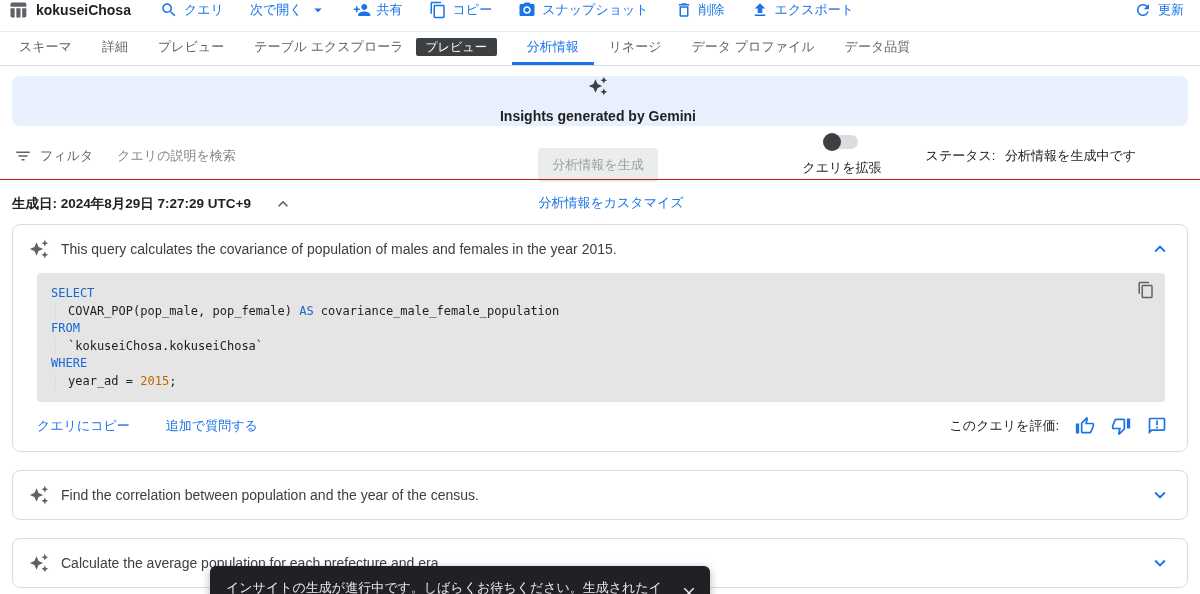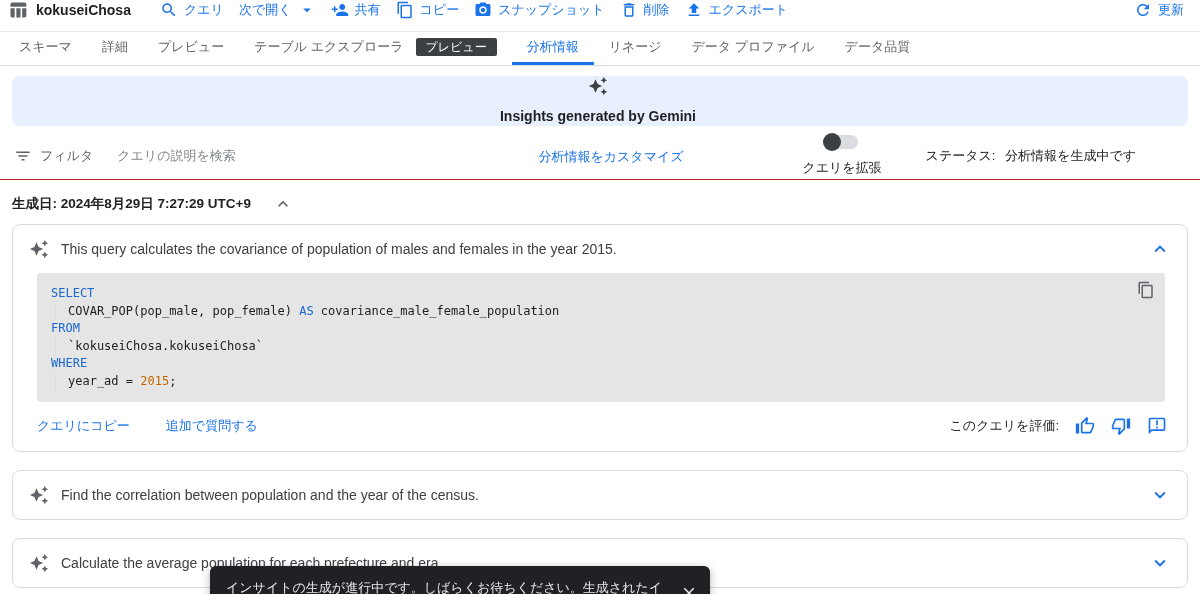--- a/index.html
+++ b/index.html
@@ -17,21 +17,21 @@
   .dark { fill:#3c4043; }
   .white { fill:#e8eaed; }
 
   
   .topbar {
     height:32px; display:flex; align-items:center;
     padding:0 16px 12px 8px; border-bottom:1px solid #e8eaed; background:#fff;justify-content:center;
   }
   .title-group { display:flex; align-items:center; gap:8px; width:152px; }
   .table-title { font-size:14px; font-weight:700; color:#202124; }
-  .toolbar-actions { display:flex; align-items:center; gap:15px; }
+  .toolbar-actions { display:flex; align-items:center; gap:26px; }
   .tb-btn {
     display:flex; align-items:center; gap:6px; background:none; border:none;
     color:#1a73e8; font-family:inherit; font-size:13px; font-weight:500; cursor:pointer;
   }
   .tb-refresh { margin-left:auto; }
 
   
   .tabs {
     height:34px; display:flex; align-items:stretch; padding:0 4px;
     border-bottom:1px solid #dadce0; background:#fff;
@@ -228,20 +228,21 @@
 </div>
 
 <div class="banner">
   <span class="icon i20">
     <svg viewBox="0 0 24 24" class="dark">
         <path d="M19 9l1.25-2.75L23 5l-2.75-1.25L19 1l-1.25 2.75L15 5l2.75 1.25L19 9zm-7.5.5L9 4 6.5 9.5 1 12l5.5 2.5L9 20l2.5-5.5L17 12l-5.5-2.5zM19 15l-1.25 2.75L15 19l2.75 1.25L19 23l1.25-2.75L23 19l-2.75-1.25L19 15z"></path>
       </svg>
   </span>
   <span class="banner-title">Insights generated by Gemini</span>
   <span class="banner-spacer"></span>
+  <button class="btn-disabled">分析情報を生成</button>
   <span class="link-blue">分析情報をカスタマイズ</span>
 </div>
 
 <div class="filter-row">
   <div class="filter-btn">
     <span class="icon i18">
       <svg viewBox="0 0 24 24" class="gray">
           <path d="M10 18h4v-2h-4v2zM3 6v2h18V6H3zm3 7h12v-2H6v2z"></path>
         </svg>
     </span>

